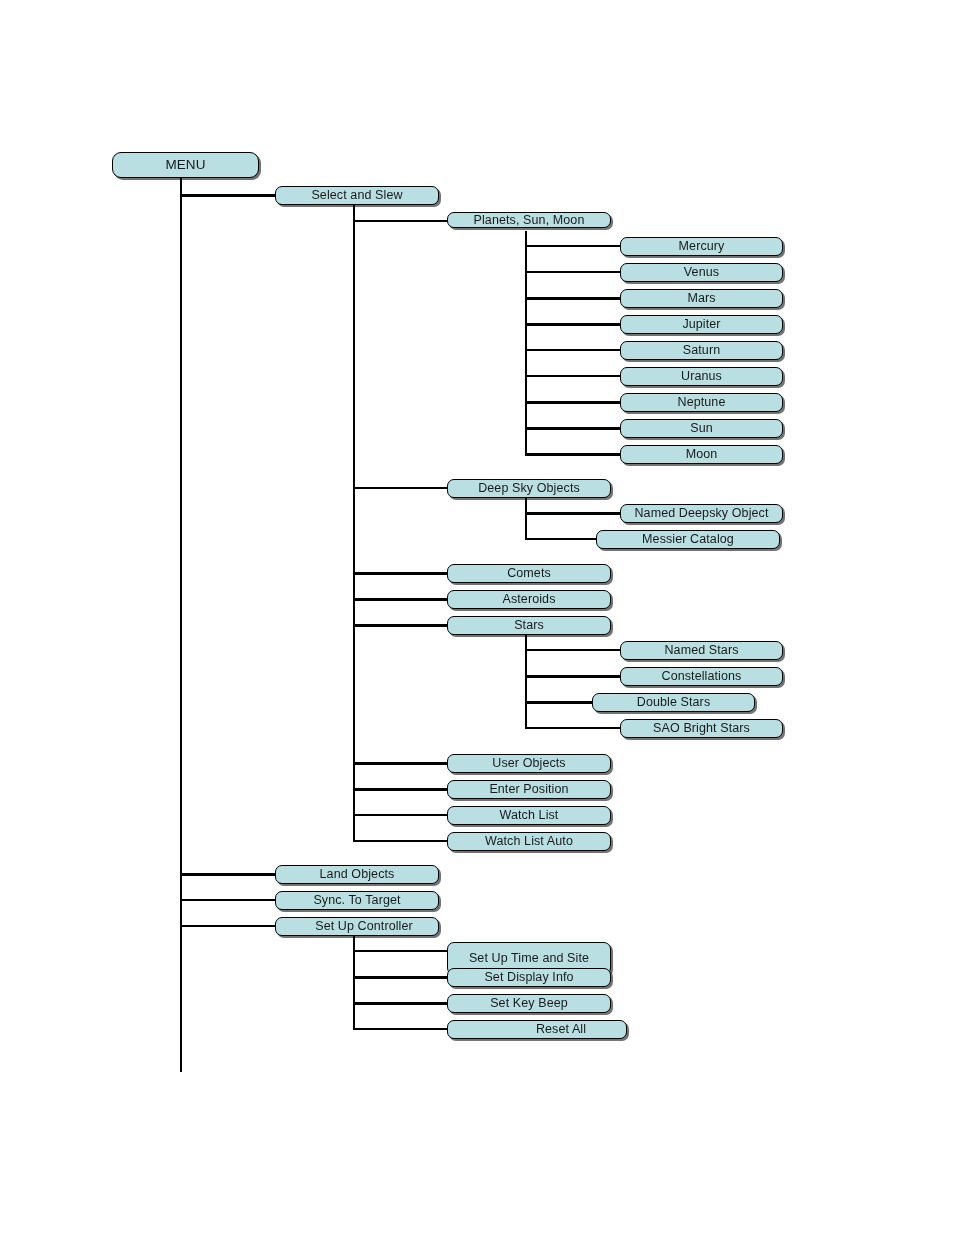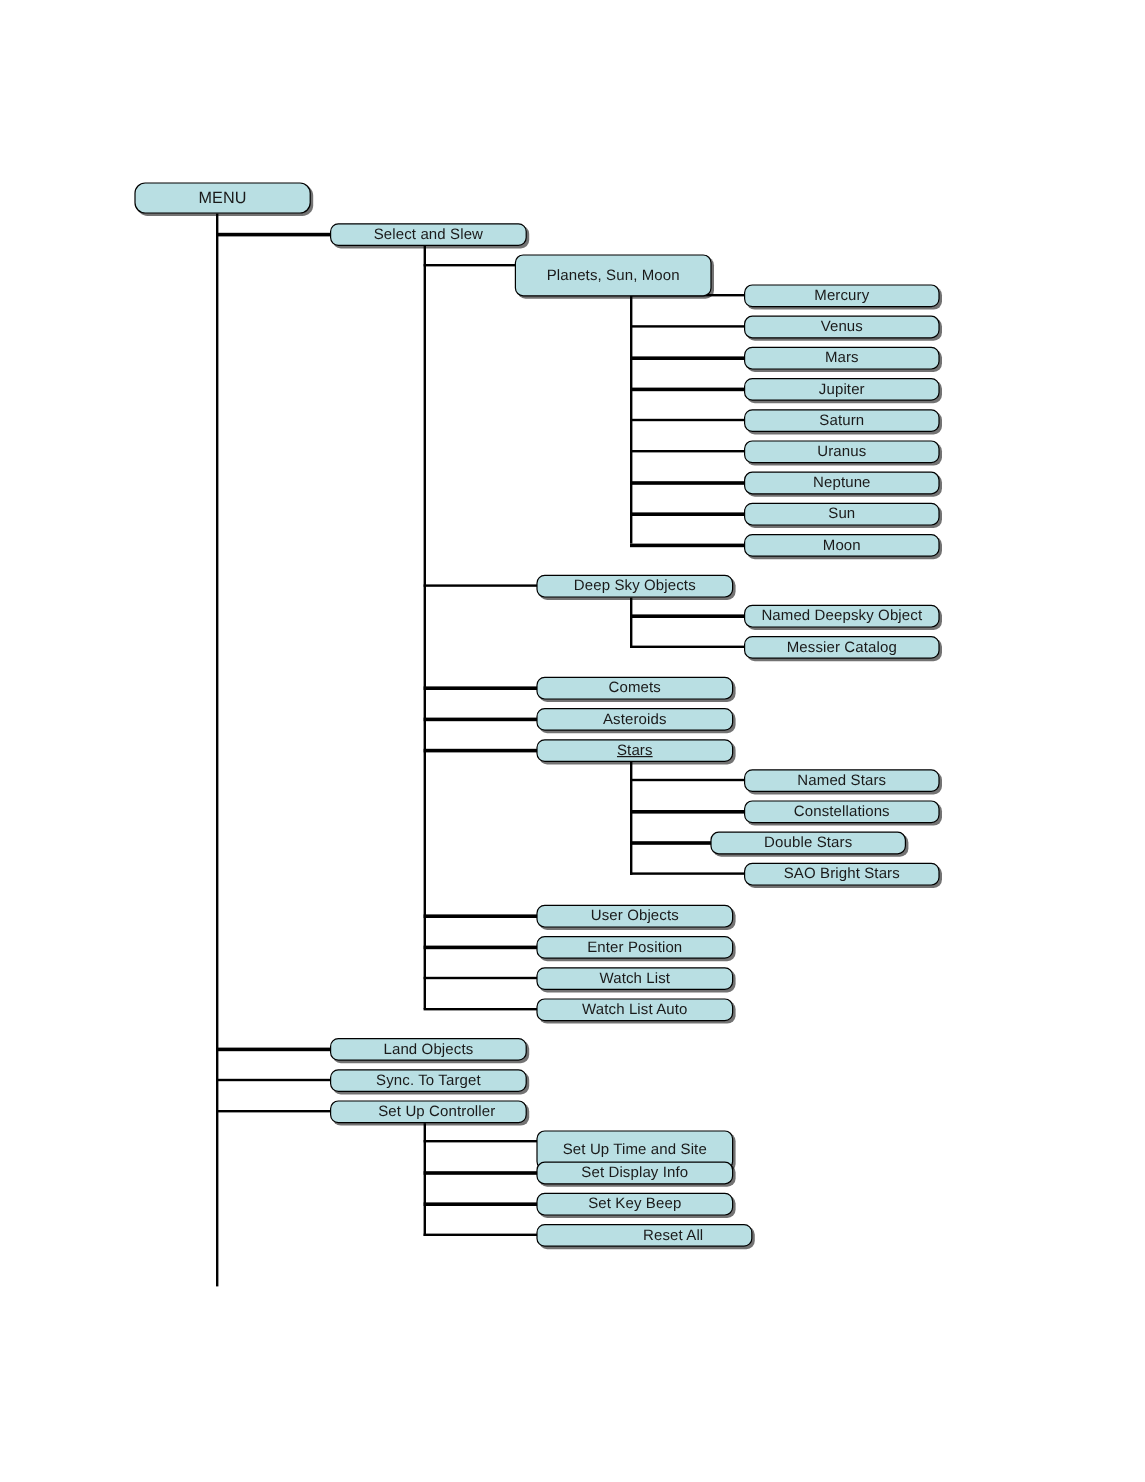--- a/index.html
+++ b/index.html
@@ -109,25 +109,25 @@
   <div class="line hline thick" style="left:353px; top:1002px; width:96px;"></div>
   <div class="line hline" style="left:353px; top:1028px; width:96px;"></div>
 
   <div class="node menu" style="left:112px; top:152px; width:147px; height:26px;">MENU</div>
 
   <div class="node" style="left:275px; top:186px; width:164px; height:19px;">Select and Slew</div>
   <div class="node" style="left:275px; top:865px; width:164px; height:19px;">Land Objects</div>
   <div class="node" style="left:275px; top:891px; width:164px; height:19px;">Sync. To Target</div>
   <div class="node" style="left:275px; top:917px; width:164px; height:19px;padding-left:14px;">Set Up Controller</div>
 
-  <div class="node" style="left:429px; top:212px; width:164px; height:35px;">Planets, Sun, Moon</div>
+  <div class="node" style="left:447px; top:212px; width:164px; height:16px;">Planets, Sun, Moon</div>
   <div class="node" style="left:447px; top:479px; width:164px; height:19px;">Deep Sky Objects</div>
   <div class="node" style="left:447px; top:564px; width:164px; height:19px;">Comets</div>
   <div class="node" style="left:447px; top:590px; width:164px; height:19px;">Asteroids</div>
-  <div class="node" style="left:447px; top:616px; width:164px; height:19px;text-decoration:underline;">Stars</div>
+  <div class="node" style="left:447px; top:616px; width:164px; height:19px;">Stars</div>
   <div class="node" style="left:447px; top:754px; width:164px; height:19px;">User Objects</div>
   <div class="node" style="left:447px; top:780px; width:164px; height:19px;">Enter Position</div>
   <div class="node" style="left:447px; top:806px; width:164px; height:19px;">Watch List</div>
   <div class="node" style="left:447px; top:832px; width:164px; height:19px;">Watch List Auto</div>
 
   <div class="node" style="left:447px; top:942px; width:164px; height:33px;">Set Up Time and Site</div>
   <div class="node" style="left:447px; top:968px; width:164px; height:19px;">Set Display Info</div>
   <div class="node" style="left:447px; top:994px; width:164px; height:19px;">Set Key Beep</div>
   <div class="node" style="left:447px; top:1020px; width:180px; height:19px;padding-left:48px;">Reset All</div>
 
@@ -135,20 +135,20 @@
   <div class="node" style="left:620px; top:263px; width:163px; height:19px;">Venus</div>
   <div class="node" style="left:620px; top:289px; width:163px; height:19px;">Mars</div>
   <div class="node" style="left:620px; top:315px; width:163px; height:19px;">Jupiter</div>
   <div class="node" style="left:620px; top:341px; width:163px; height:19px;">Saturn</div>
   <div class="node" style="left:620px; top:367px; width:163px; height:19px;">Uranus</div>
   <div class="node" style="left:620px; top:393px; width:163px; height:19px;">Neptune</div>
   <div class="node" style="left:620px; top:419px; width:163px; height:19px;">Sun</div>
   <div class="node" style="left:620px; top:445px; width:163px; height:19px;">Moon</div>
 
   <div class="node" style="left:620px; top:504px; width:163px; height:19px;">Named Deepsky Object</div>
-  <div class="node" style="left:620px; top:530px; width:163px; height:19px;">Messier Catalog</div>
+  <div class="node" style="left:596px; top:530px; width:184px; height:19px;">Messier Catalog</div>
 
   <div class="node" style="left:620px; top:641px; width:163px; height:19px;">Named Stars</div>
   <div class="node" style="left:620px; top:667px; width:163px; height:19px;">Constellations</div>
   <div class="node" style="left:592px; top:693px; width:163px; height:19px;">Double Stars</div>
   <div class="node" style="left:620px; top:719px; width:163px; height:19px;">SAO Bright Stars</div>
 
 </div>
 
 </body></html>

